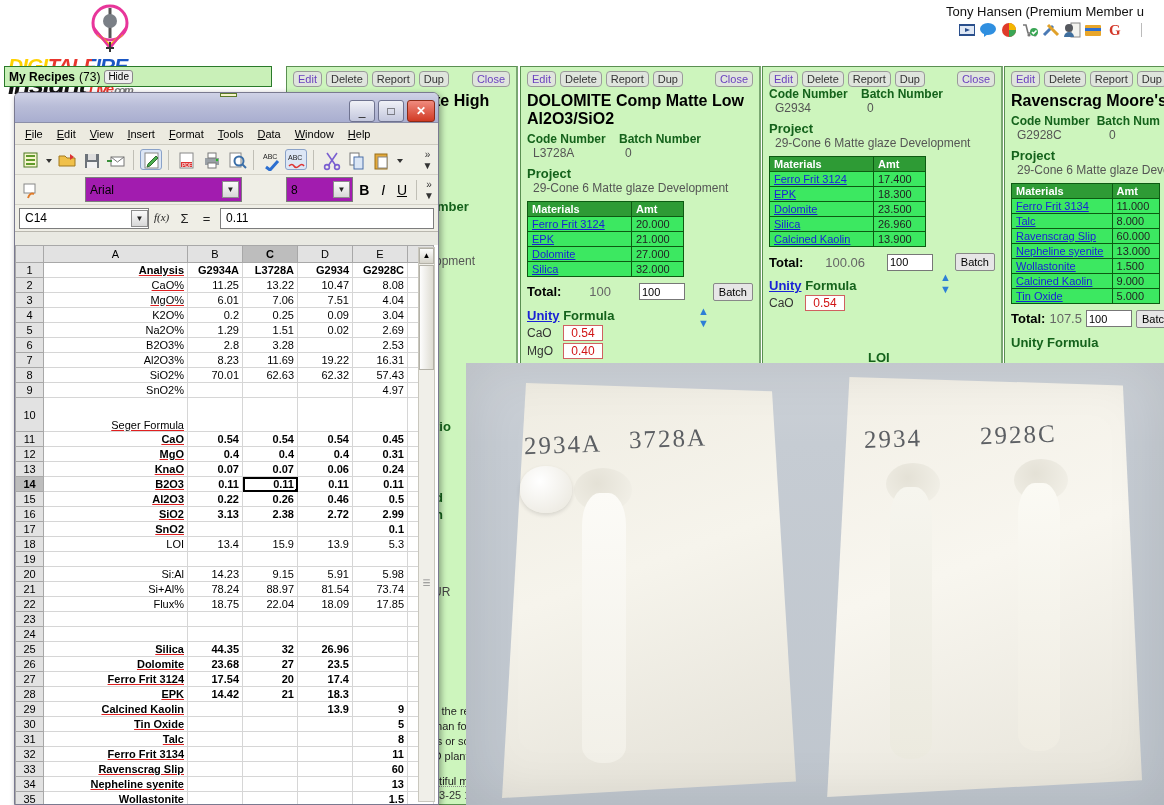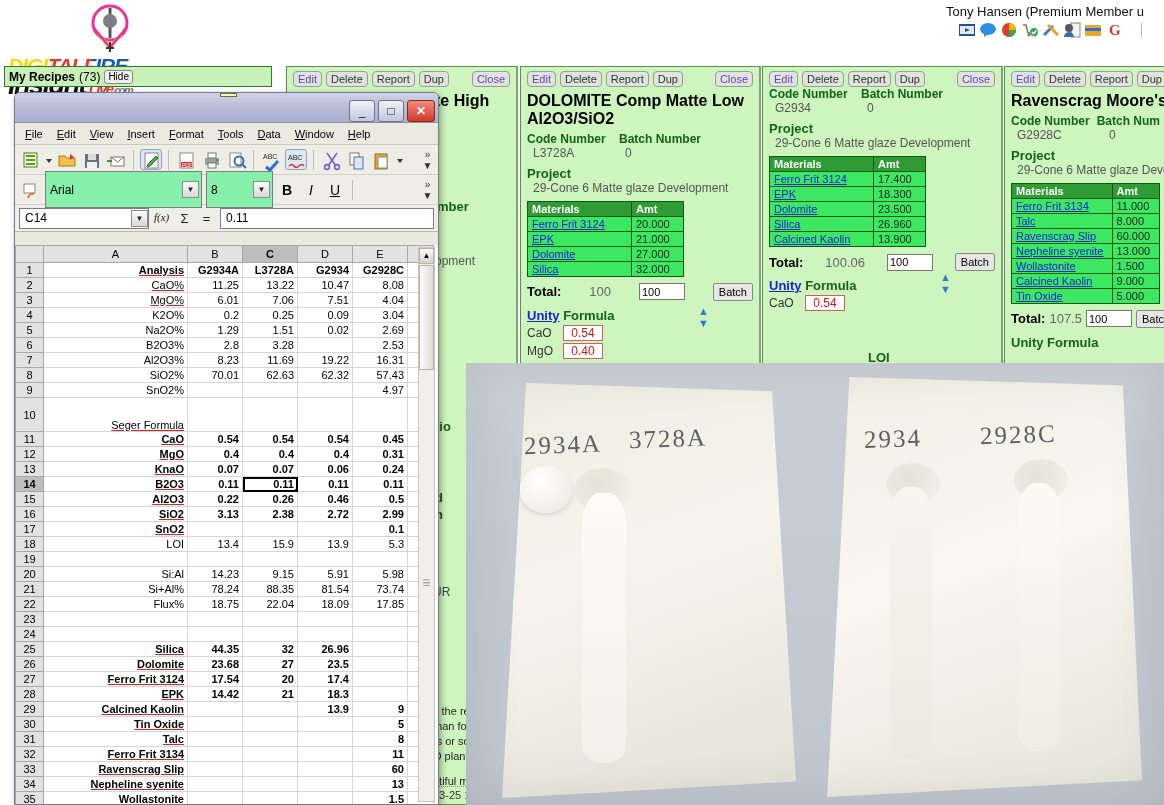--- a/index.html
+++ b/index.html
@@ -137,22 +137,22 @@
   .calc-toolbar { height:30px; display:flex; align-items:center; gap:3px;
                   padding:0 4px; background:#efeee6; border-bottom:1px solid #d4d2c8; }
   .sep { width:1px; height:20px; background:#c0bfb6; margin:0 3px; }
   .ticon { width:22px; height:21px; border:1px solid transparent; border-radius:3px;
            position:relative; display:inline-block; }
   .ticon.framed { border-color:#8aa2c8; background:#dce6f5; }
   .chev { margin-left:auto; width:13px; font-size:10px; color:#333; text-align:center; line-height:11px;}
 
   .calc-fmtbar { height:30px; display:flex; align-items:center; gap:4px;
                  padding:0 4px; background:#efeee6; border-bottom:1px solid #d4d2c8; }
-  .fontbox { display:flex; align-items:center; height:37px; border:1px solid #7d7d7d;
-             background:#86efac; font-size:12px; padding:0 2px 0 4px; }
+  .fontbox { display:flex; align-items:center; height:25px; border:1px solid #7d7d7d;
+             background:#a21caf; font-size:12px; padding:0 2px 0 4px;margin-left:40px; }
   .fontbox .fb-name { width:132px; }
   .fontbox .fb-size { width:42px; }
   .drop { width:17px; height:17px; border:1px solid #8d8d8d; background:linear-gradient(180deg,#fbfbfb,#d8d8d8);
           display:flex; align-items:center; justify-content:center; font-size:8px; color:#222; margin-left:auto;}
   .bi { width:20px; text-align:center; font-size:14px; }
 
   .calc-formulabar { height:27px; display:flex; align-items:center; gap:5px;
                      padding:0 4px; background:#efeee6; border-bottom:1px solid #b9b7ae; }
   #namebox { width:130px; height:21px; border:1px solid #7d7d7d; background:#fff;
              font-size:12px; display:flex; align-items:center; padding-left:5px; }
@@ -910,21 +910,21 @@
             <td class="num">14.23</td>
             <td class="num">9.15</td>
             <td class="num">5.91</td>
             <td class="num">5.98</td>
             <td></td>
           </tr>
           <tr>
             <td class="rh">21</td>
             <td class="c-a">Si+Al%</td>
             <td class="num">78.24</td>
-            <td class="num">88.35</td>
+            <td class="num">88.97</td>
             <td class="num">81.54</td>
             <td class="num">73.74</td>
             <td></td>
           </tr>
           <tr>
             <td class="rh">22</td>
             <td class="c-a">Flux%</td>
             <td class="num">18.75</td>
             <td class="num">22.04</td>
             <td class="num">18.09</td>

